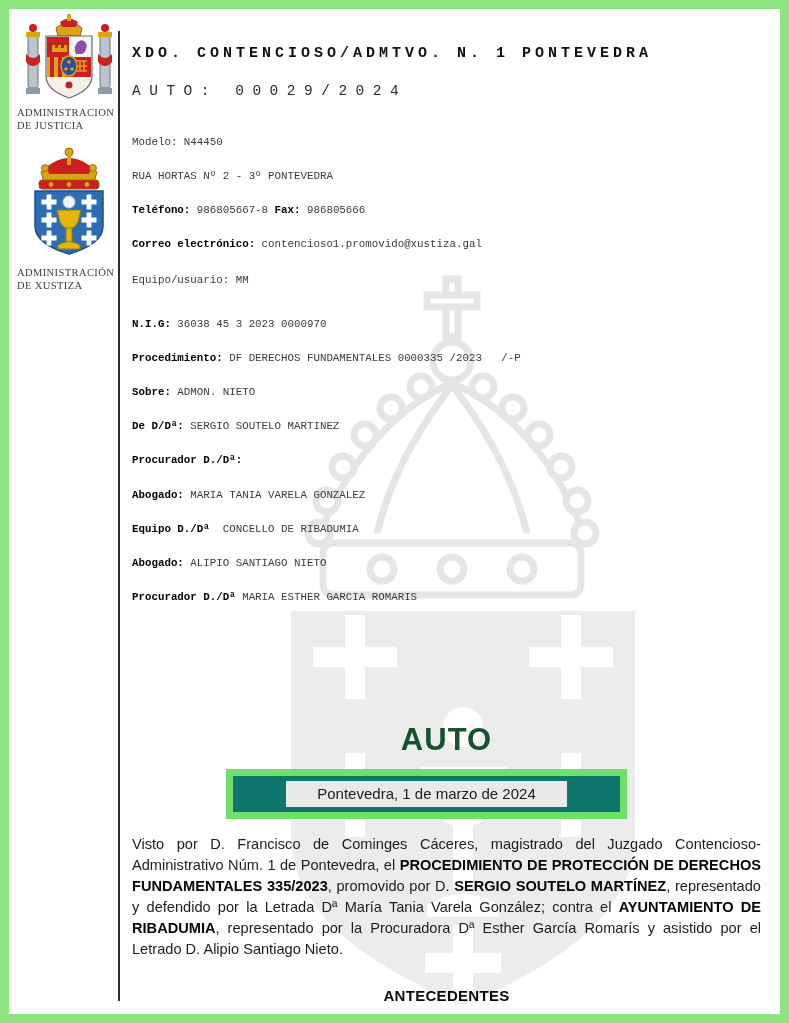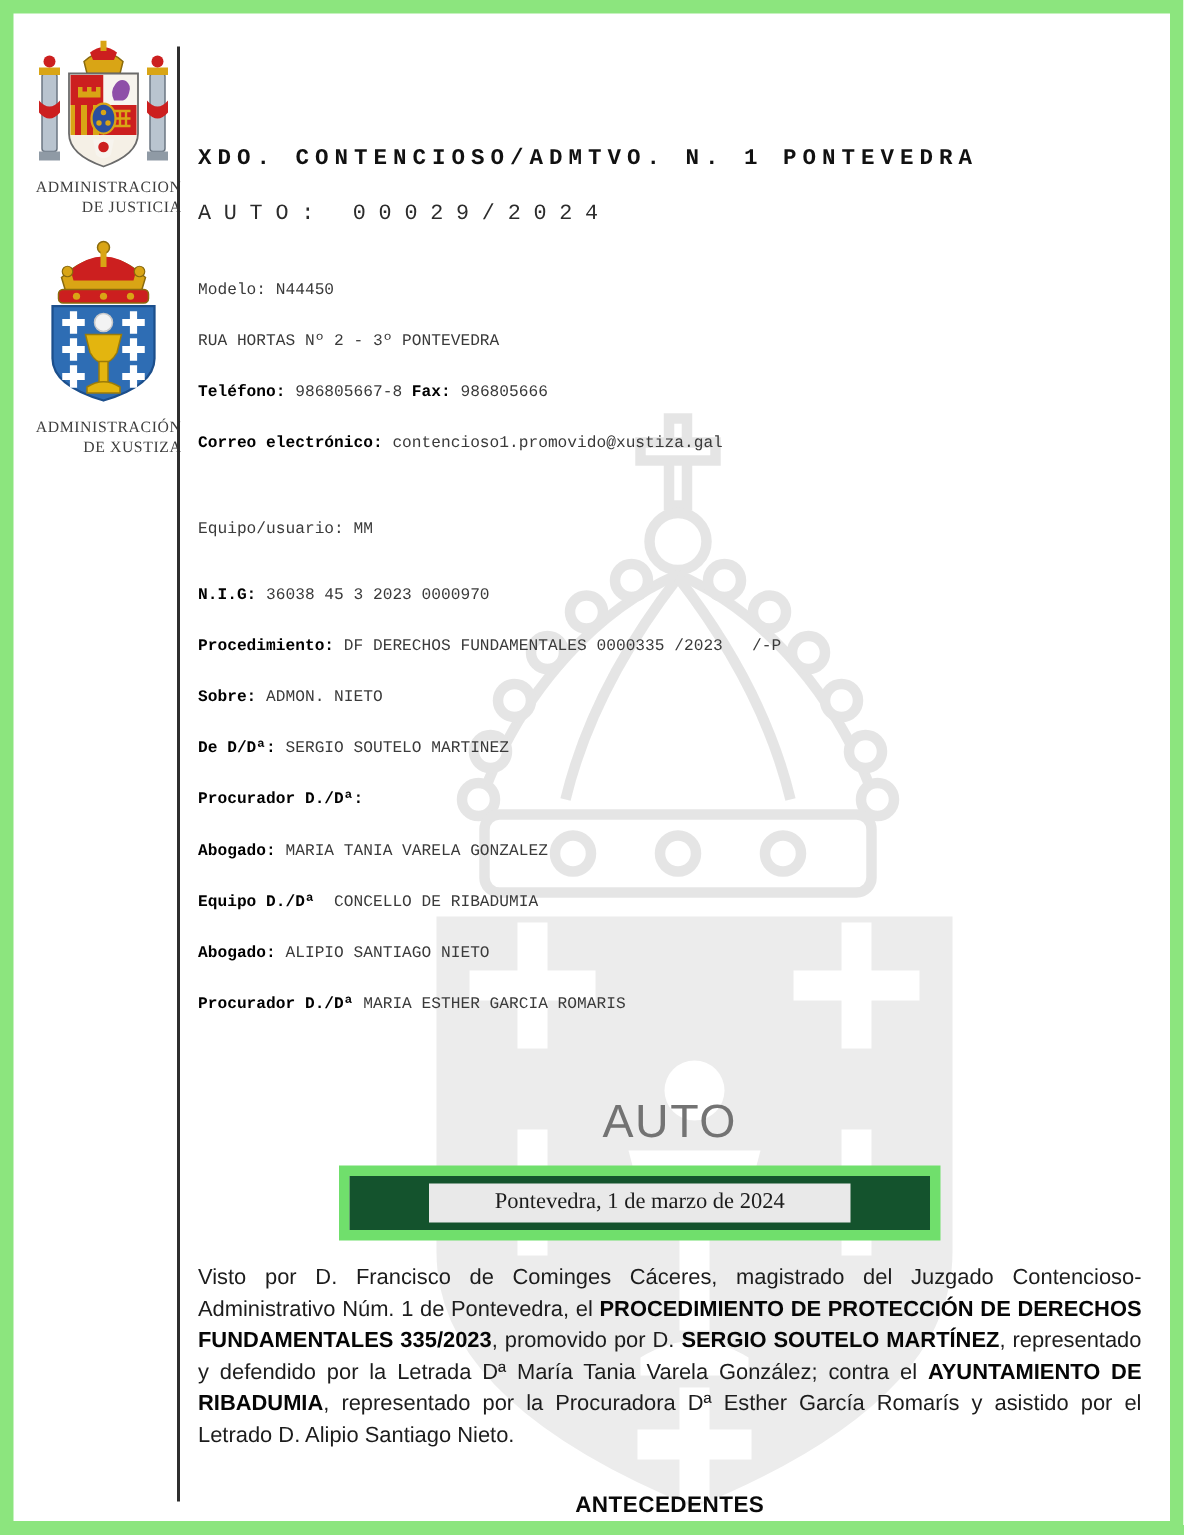--- a/index.html
+++ b/index.html
@@ -23,22 +23,22 @@
 
   
   .watermark{
     position:absolute;left:272px;top:266px;
     width:364px;height:748px;
     z-index:0;
   }
 
   
   .emblems{
-    position:absolute;left:8px;top:18px;width:104px;
-    text-align:right;z-index:1;
+    position:absolute;left:8px;top:5px;width:104px;
+    text-align:left;z-index:1;
   }
   .emblem-caption{
     font-family:"Liberation Serif",serif;
     font-size:10.5px;line-height:13px;
     letter-spacing:.4px;
     color:#3d3d3d;
     white-space:pre-line;
     margin-top:4px;
   }
   .emblem-caption.second{margin-top:10px;}
@@ -50,64 +50,63 @@
     width:1.5px;height:970px;
     background:#2e2e2e;z-index:1;
   }
 
   
   .main{
     position:absolute;left:123px;top:0;width:629px;z-index:1;
     color:#1c1c1c;
   }
   .court-title{
-    margin-top:88px;
+    margin-top:36px;
     font-family:"Liberation Mono","DejaVu Sans Mono",monospace;
     font-weight:bold;font-size:15px;letter-spacing:4px;
     color:#111;white-space:nowrap;
   }
   .auto-number{
     margin-top:21px;
     font-family:"Liberation Mono","DejaVu Sans Mono",monospace;
     font-size:14.5px;letter-spacing:8.5px;color:#2c2c2c;white-space:nowrap;
   }
   .meta-block{
     margin-top:15px;
     font-family:"Liberation Mono","DejaVu Sans Mono",monospace;
     font-size:10.8px;line-height:11.4px;color:#3a3a3a;
     white-space:pre-wrap;
   }
   .meta-block b{color:#000;}
   .equipo-line{
-    margin-top:21px;
     font-family:"Liberation Mono","DejaVu Sans Mono",monospace;
     font-size:10.8px;color:#3a3a3a;white-space:pre-wrap;
   }
   .nig-block{
     margin-top:10px;
     font-family:"Liberation Mono","DejaVu Sans Mono",monospace;
     font-size:10.8px;line-height:11.4px;color:#3a3a3a;
     white-space:pre-wrap;
   }
   .nig-block b{color:#000;}
   .meta-line,.nig-line{display:block;}
 
   .auto-heading{
-    margin-top:31px;
+    margin-top:96px;
     text-align:center;
-    font-size:31px;font-weight:normal;letter-spacing:1px;color:#737373;
+    font-size:31px;font-weight:bold;letter-spacing:1px;color:#14532d;
   }
   .date-box{
     margin-top:11px;margin-left:94px;
     width:401px;box-sizing:border-box;
     border:7px solid var(--box-green,#70df6c);
     background:#fff;
   }
   .date-inner{
-    padding:5px 53px;background:#14532d;font-family:Liberation Serif, serif;
+    padding:5px 53px;background:#0f766e;
   }
   .date-strip{
     background:var(--strip-gray,#e9e9e9);
     text-align:center;
     font-size:15px;color:#1c1c1c;
     padding:4px 0 5px 0;
   }
   .body-par{
     margin:0;margin-top:15px;
     font-size:14.6px;line-height:21px;

